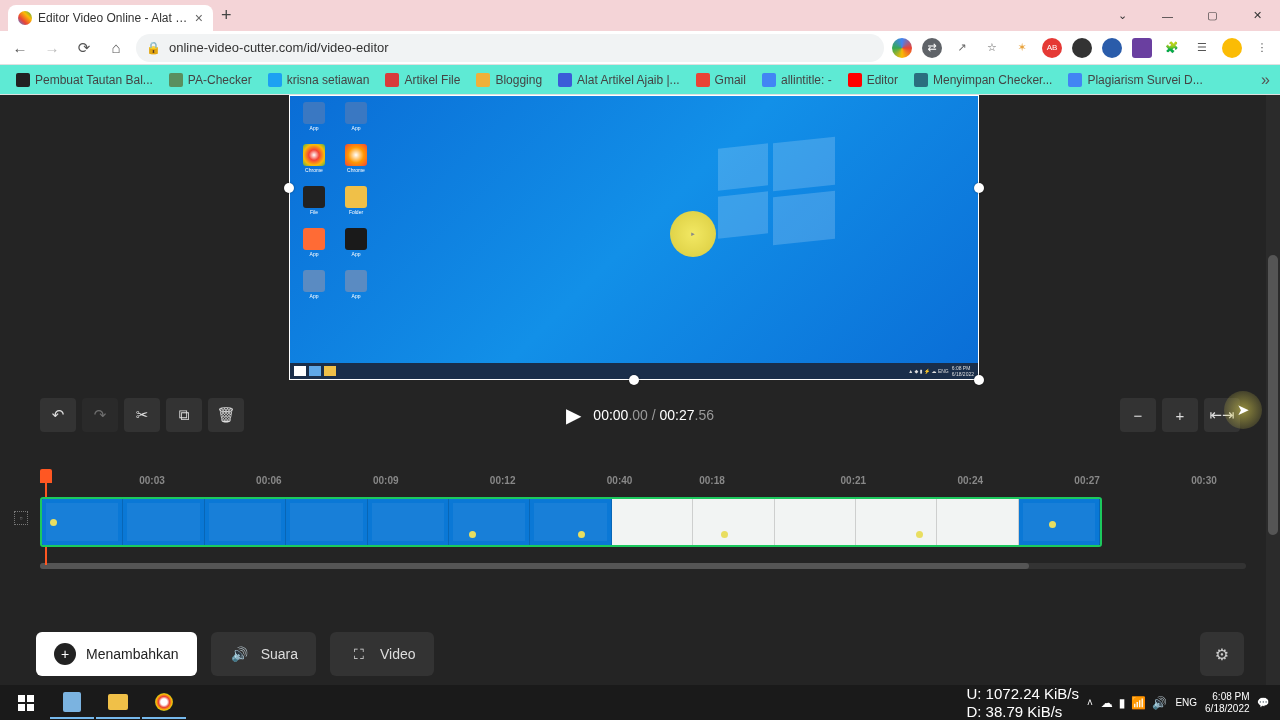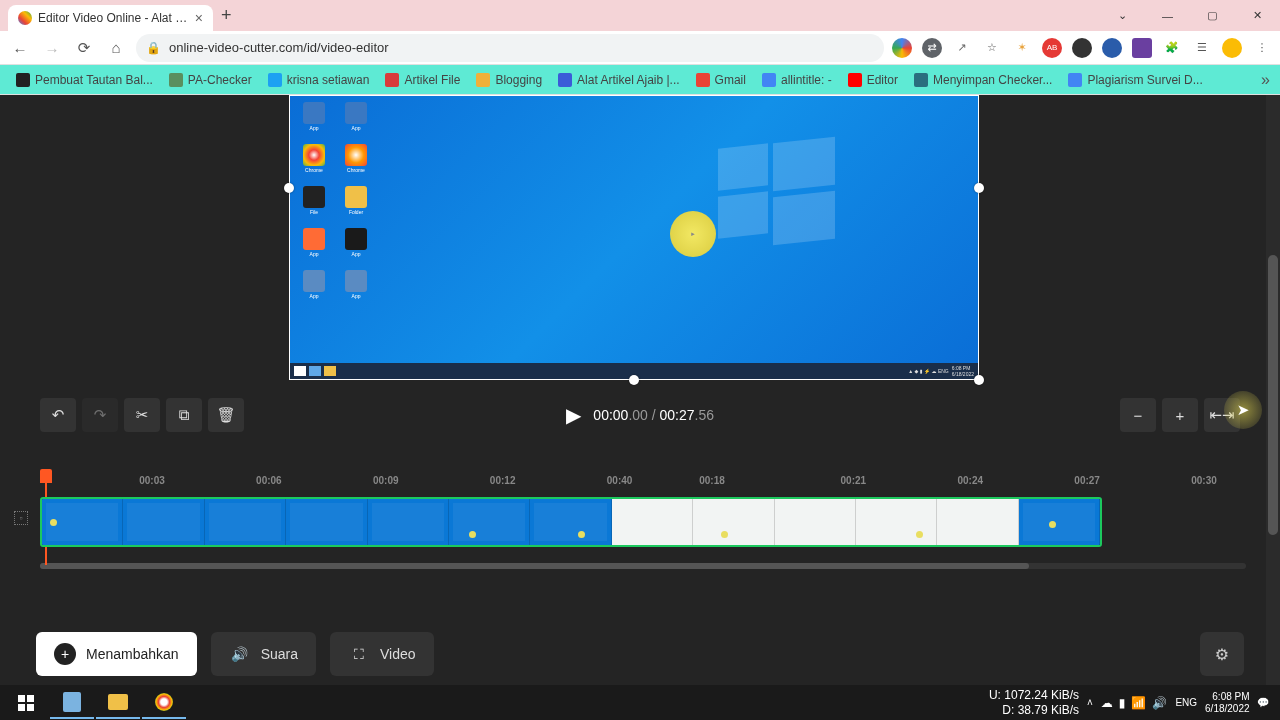--- a/index.html
+++ b/index.html
@@ -90,21 +90,21 @@
 
 .page-scroll { position: absolute; right: 0; top: 0; bottom: 0; width: 14px; background: #2b2b2b; }
 .page-scroll-thumb { position: absolute; left: 2px; right: 2px; top: 160px; height: 280px; background: #555; border-radius: 5px; }
 
 
 .win-taskbar { height: 35px; background: #1a1a1a; display: flex; align-items: center; padding: 0 4px; }
 .wtb-left { display: flex; gap: 2px; }
 .wtb-ico { width: 44px; height: 32px; display: flex; align-items: center; justify-content: center; }
 .wtb-ico.active { border-bottom: 2px solid #76b9ed; }
 .wtb-right { margin-left: auto; display: flex; align-items: center; color: #fff; font-size: 10px; gap: 8px; padding-right: 6px; }
-.net-stats { text-align: right; font-size: 12px; line-height: 1.2; }
+.net-stats { font-size: 15px; line-height: 1.2; }
 .tray-icons { display: flex; gap: 6px; align-items: center; font-size: 12px; }
 .clock { text-align: right; font-size: 10px; line-height: 1.2; }
 </style>
 </head>
 <body>
 
 <div class="browser-top">
   <div class="tab">
     <div class="tab-favicon"></div>
     <span class="tab-title">Editor Video Online - Alat Penge</span>

